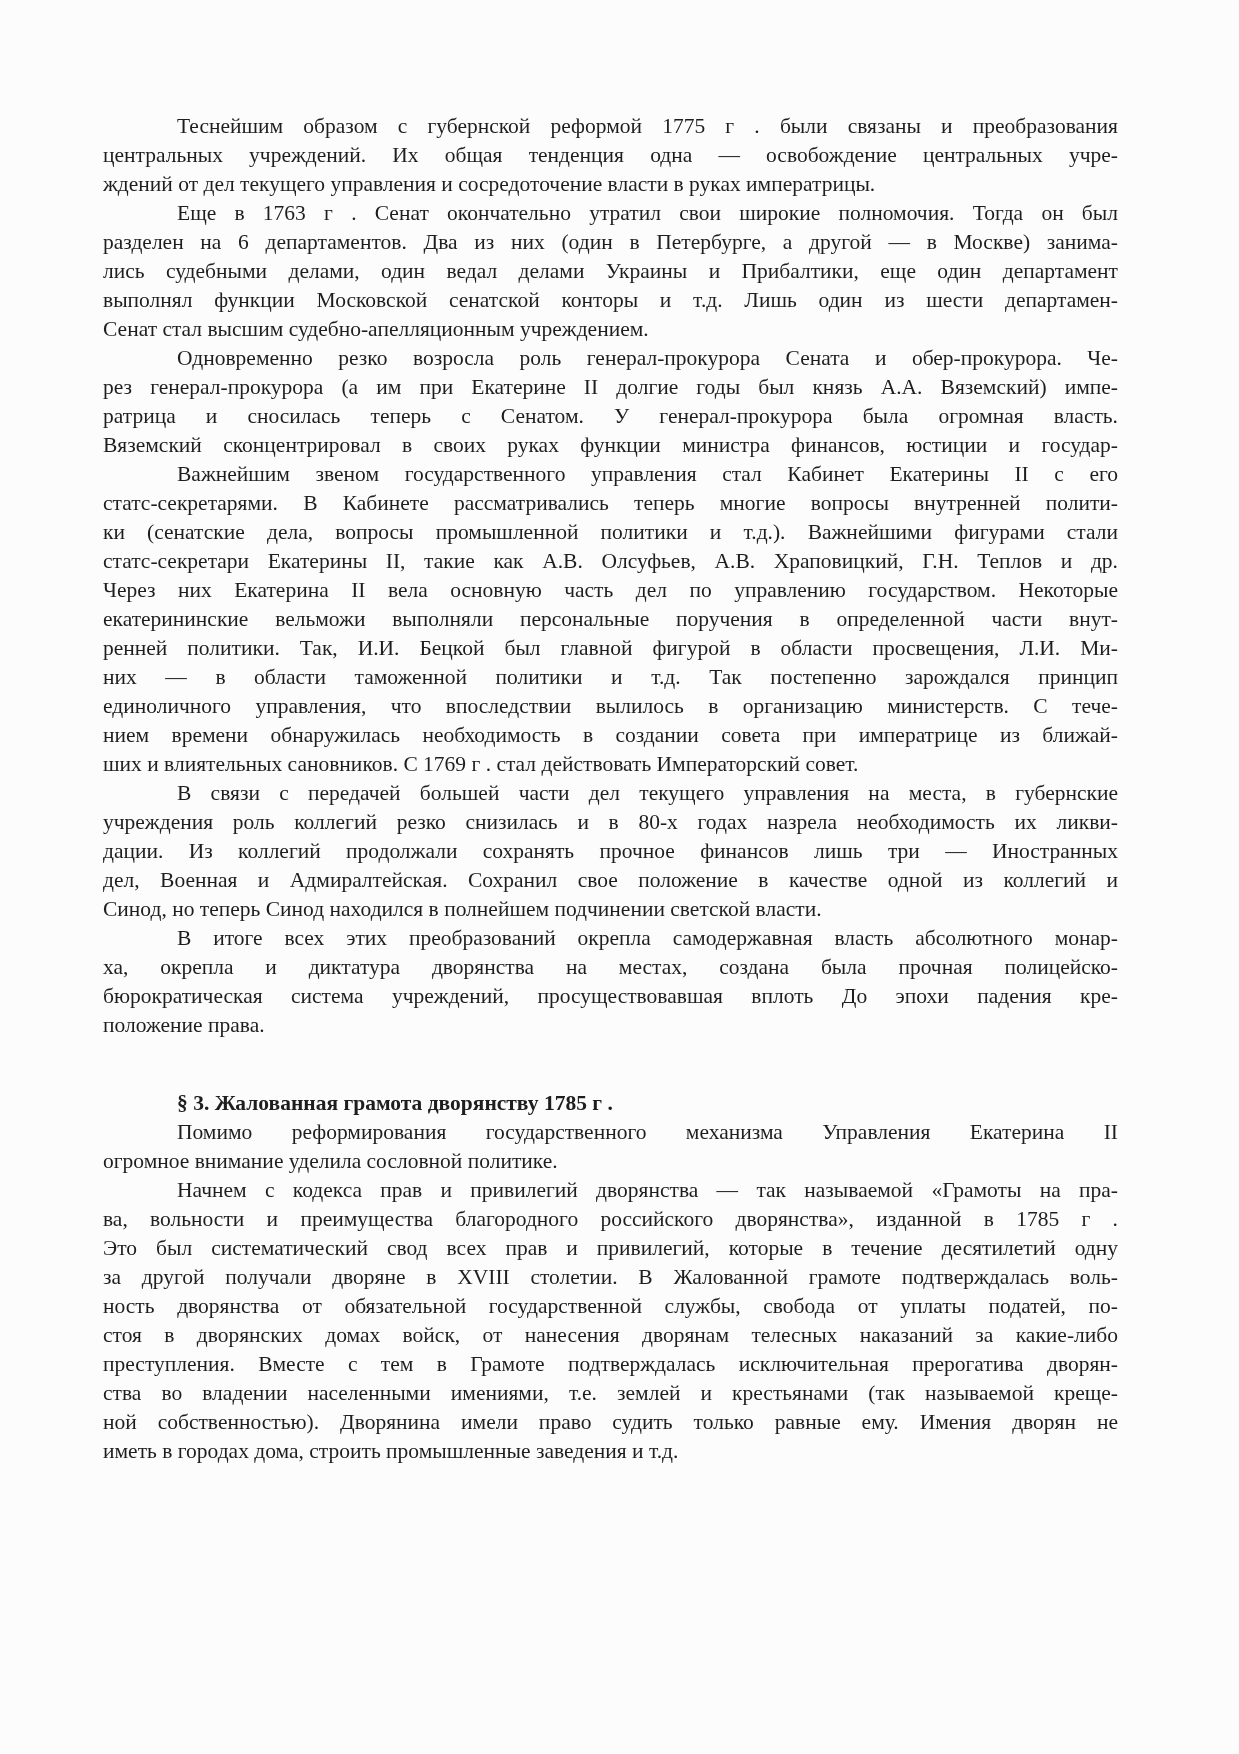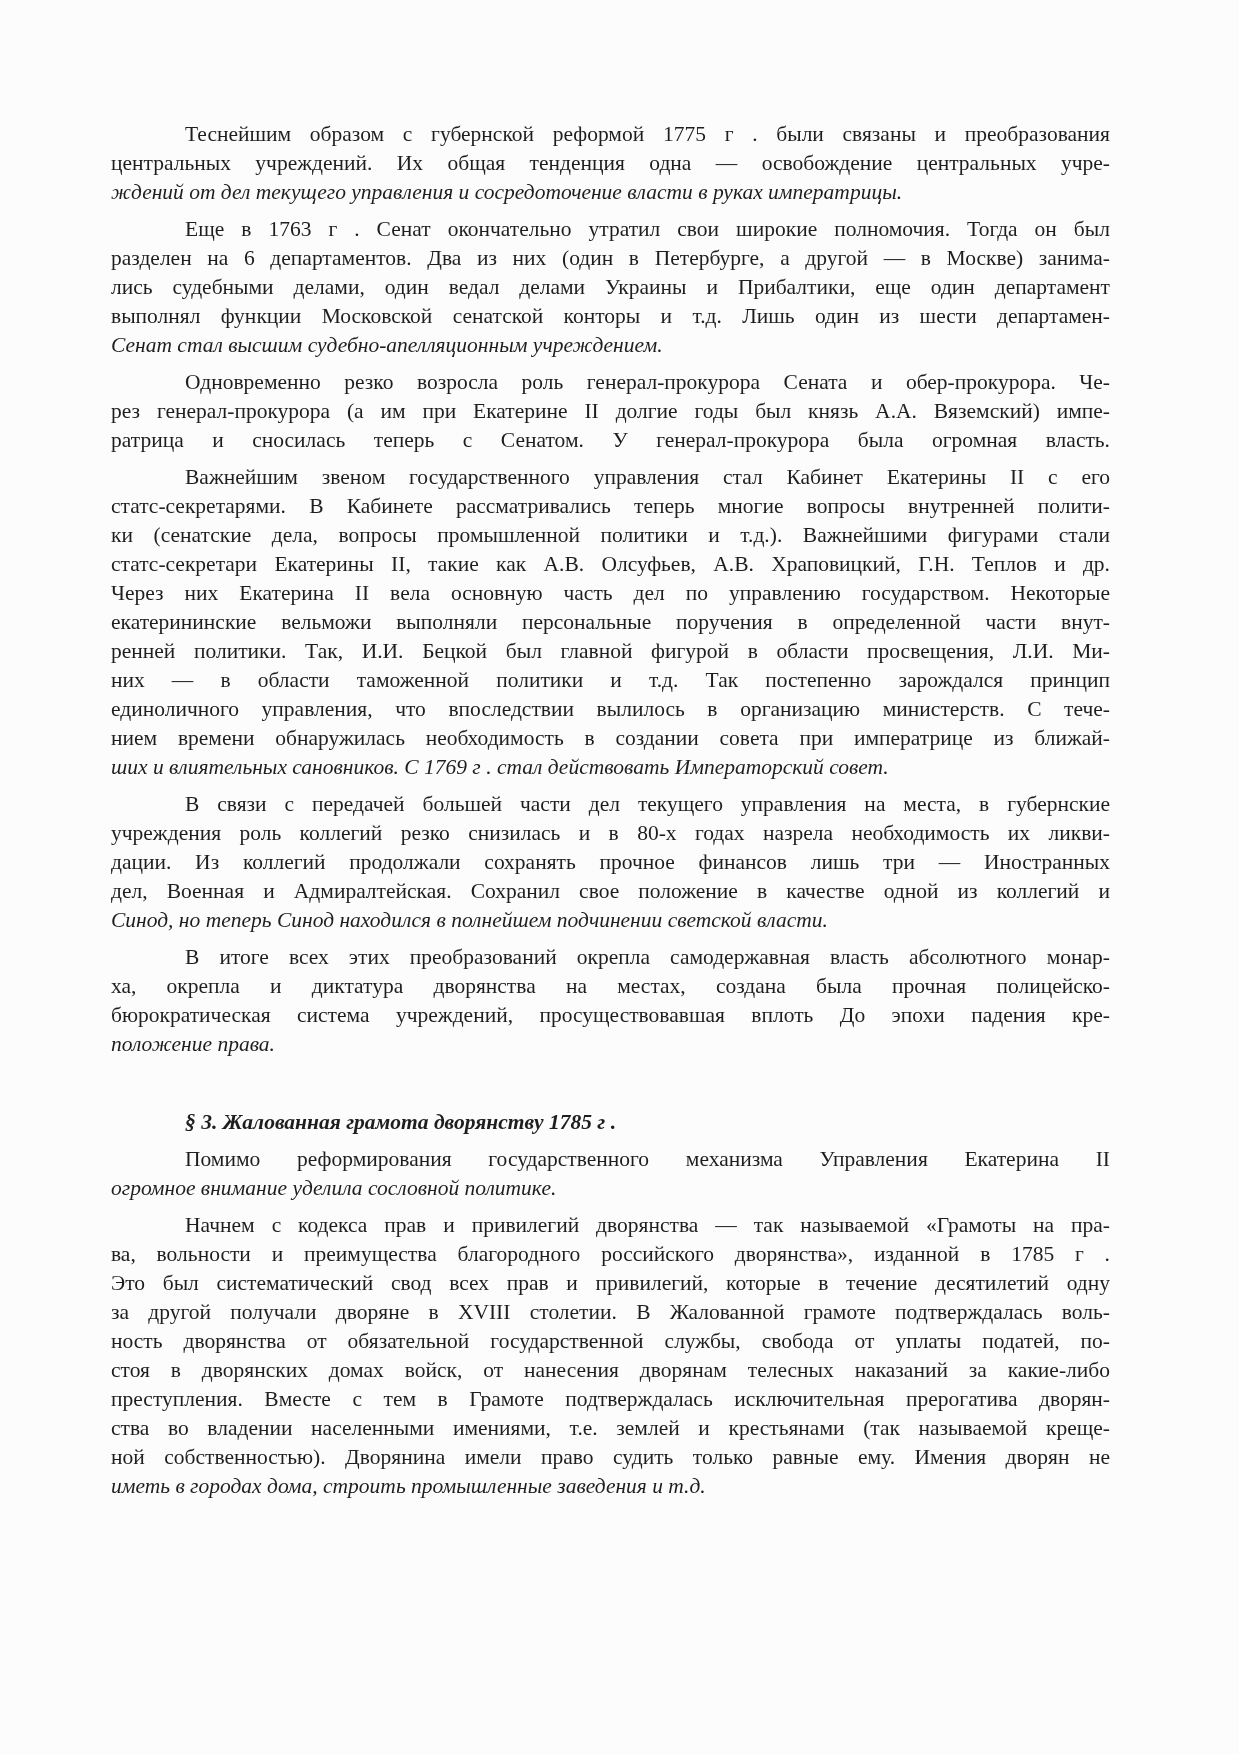--- a/index.html
+++ b/index.html
@@ -11,38 +11,37 @@
     height: 1754px;
     background: #fcfcfc;
     font-family: "Liberation Serif", "DejaVu Serif", serif;
     color: #1e1e1e;
     overflow: hidden;
   }
   .page {
     padding: 112px 121px 0 103px;
   }
   .paragraph, .heading {
-    margin: 8px;
+    margin: 0;
   }
   .line {
     height: 29px;
     line-height: 29px;
     font-size: 21.5px;
     text-align: justify;
     text-align-last: justify;
     overflow: hidden;
     white-space: normal;
   }
   .line.first {
     text-indent: 74px;
   }
   .line.last {
     text-align: left;
     text-align-last: left;
-    font-style: italic;
   }
   .heading {
     margin-top: 49px;
   }
   .heading .line {
     font-weight: bold;
     text-align: right;
     text-align-last: left;
   }
 </style>
@@ -60,20 +59,21 @@
         <div class="line first">Еще в 1763 г . Сенат окончательно утратил свои широкие полномочия. Тогда он был</div>
         <div class="line">разделен на 6 департаментов. Два из них (один в Петербурге, а другой — в Москве) занима-</div>
         <div class="line">лись судебными делами, один ведал делами Украины и Прибалтики, еще один департамент</div>
         <div class="line">выполнял функции Московской сенатской конторы и т.д. Лишь один из шести департамен-</div>
         <div class="line last">Сенат стал высшим судебно-апелляционным учреждением.</div>
       </div>
       <div class="paragraph">
         <div class="line first">Одновременно резко возросла роль генерал-прокурора Сената и обер-прокурора. Че-</div>
         <div class="line">рез генерал-прокурора (а им при Екатерине II долгие годы был князь А.А. Вяземский) импе-</div>
         <div class="line">ратрица и сносилась теперь с Сенатом. У генерал-прокурора была огромная власть.</div>
+        <div class="line">Вяземский сконцентрировал в своих руках функции министра финансов, юстиции и государ-</div>
       </div>
       <div class="paragraph">
         <div class="line first">Важнейшим звеном государственного управления стал Кабинет Екатерины II с его</div>
         <div class="line">статс-секретарями. В Кабинете рассматривались теперь многие вопросы внутренней полити-</div>
         <div class="line">ки (сенатские дела, вопросы промышленной политики и т.д.). Важнейшими фигурами стали</div>
         <div class="line">статс-секретари Екатерины II, такие как А.В. Олсуфьев, А.В. Храповицкий, Г.Н. Теплов и др.</div>
         <div class="line">Через них Екатерина II вела основную часть дел по управлению государством. Некоторые</div>
         <div class="line">екатерининские вельможи выполняли персональные поручения в определенной части внут-</div>
         <div class="line">ренней политики. Так, И.И. Бецкой был главной фигурой в области просвещения, Л.И. Ми-</div>
         <div class="line">них — в области таможенной политики и т.д. Так постепенно зарождался принцип</div>

